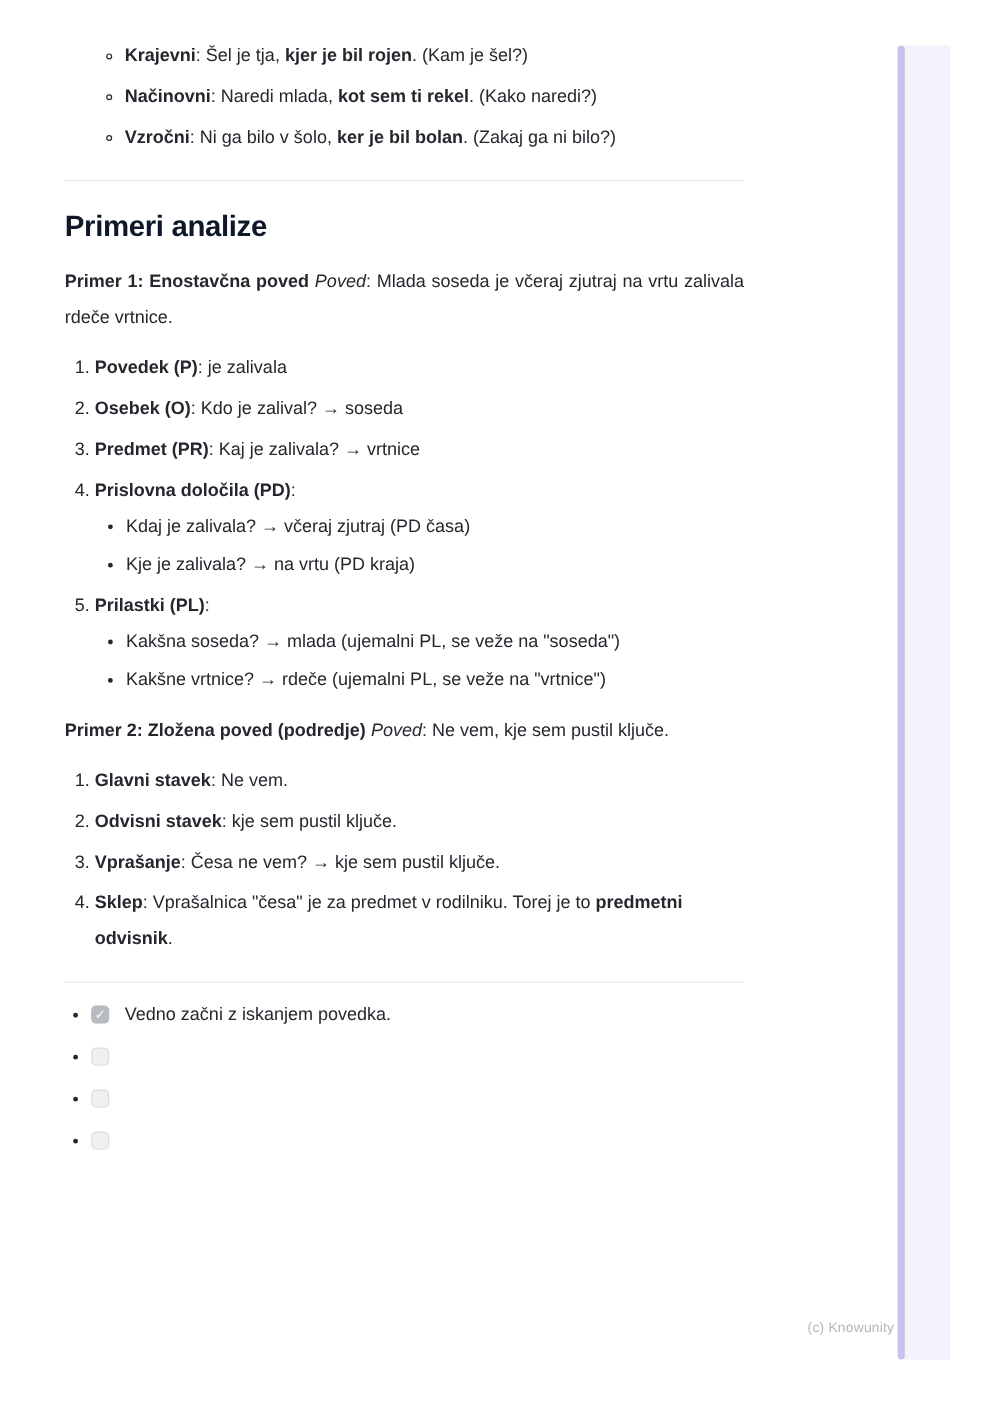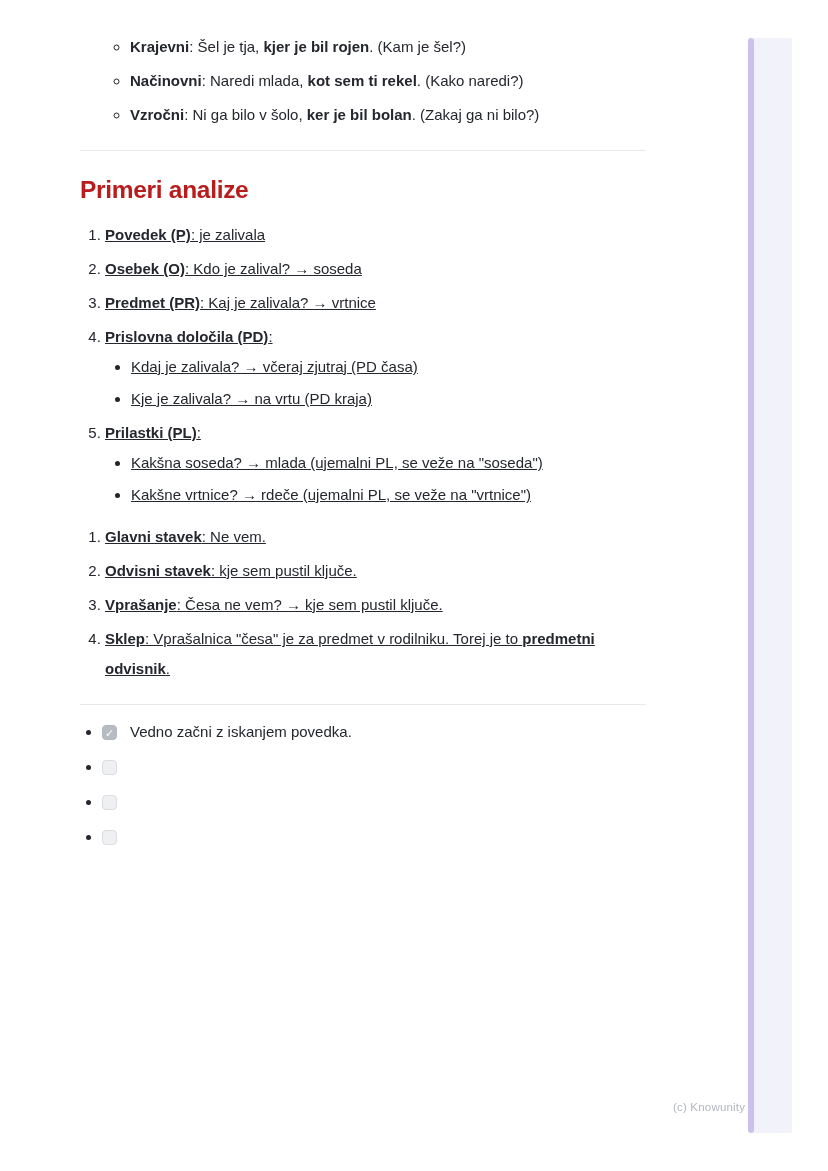--- a/index.html
+++ b/index.html
@@ -8,21 +8,21 @@
     width: 828px; height: 1171px;
     background: #ffffff;
     font-family: "Liberation Sans", "DejaVu Sans", sans-serif;
     color: #24272d;
     font-size: 15px;
     position: relative;
     overflow: hidden;
   }
   .content {
     position: absolute;
-    left: 80px; top: 0;
+    left: 54px; top: 0;
     width: 566px;
   }
   b, .b { font-weight: 700; }
   .i { font-style: italic; }
 
   ul.circle-list {
     list-style: circle;
     margin: 32px 0 0 0;
     padding: 0 0 0 50px;
   }
@@ -32,21 +32,21 @@
   }
 
   hr.rule {
     border: 0;
     border-top: 1px solid #e7e8ea;
     margin: 20px 0 0 0;
     width: 566px;
   }
 
   h2.section-title {
-    color: #b91c1c;
+    color: #0f172a;
     font-size: 24.5px;
     line-height: 30px;
     font-weight: 700;
     letter-spacing: -0.3px;
     margin: 24px 0 15px 0;
   }
 
   p.lead {
     margin: 12px 0 0 0;
     line-height: 30px;
@@ -54,21 +54,20 @@
   }
 
   ol.analysis {
     list-style: decimal;
     margin: 12px 0 0 0;
     padding: 0 0 0 25px;
   }
   ol.analysis > li {
     line-height: 30px;
     margin-bottom: 4px;
-    text-decoration: underline;
   }
   ul.sub {
     list-style: disc;
     margin: 0;
     padding: 0 0 0 26px;
   }
   ul.sub > li {
     line-height: 30px;
     margin-bottom: 2px;
   }
@@ -139,20 +138,21 @@
   <ul class="circle-list">
     <li><span class="b">Krajevni</span><span>: Šel je tja, </span><span class="b">kjer je bil rojen</span><span>. (Kam je šel?)</span></li>
     <li><span class="b">Načinovni</span><span>: Naredi mlada, </span><span class="b">kot sem ti rekel</span><span>. (Kako naredi?)</span></li>
     <li><span class="b">Vzročni</span><span>: Ni ga bilo v šolo, </span><span class="b">ker je bil bolan</span><span>. (Zakaj ga ni bilo?)</span></li>
   </ul>
 
   <hr class="rule">
 
   <h2 class="section-title">Primeri analize</h2>
 
+  <p class="lead"><span class="b">Primer 1: Enostavčna poved</span><span> </span><span class="i">Poved</span><span>: Mlada soseda je včeraj zjutraj na vrtu zalivala rdeče vrtnice.</span></p>
 
   <ol class="analysis">
     <li><span class="b">Povedek (P)</span><span>: je zalivala</span></li>
     <li><span class="b">Osebek (O)</span><span>: Kdo je zalival? → soseda</span></li>
     <li><span class="b">Predmet (PR)</span><span>: Kaj je zalivala? → vrtnice</span></li>
     <li>
       <span><span class="b">Prislovna določila (PD)</span><span>:</span></span>
       <ul class="sub">
         <li><span>Kdaj je zalivala? → včeraj zjutraj (PD časa)</span></li>
         <li><span>Kje je zalivala? → na vrtu (PD kraja)</span></li>
@@ -160,20 +160,21 @@
     </li>
     <li>
       <span><span class="b">Prilastki (PL)</span><span>:</span></span>
       <ul class="sub">
         <li><span>Kakšna soseda? → mlada (ujemalni PL, se veže na "soseda")</span></li>
         <li><span>Kakšne vrtnice? → rdeče (ujemalni PL, se veže na "vrtnice")</span></li>
       </ul>
     </li>
   </ol>
 
+  <p class="lead"><span class="b">Primer 2: Zložena poved (podredje)</span><span> </span><span class="i">Poved</span><span>: Ne vem, kje sem pustil ključe.</span></p>
 
   <ol class="analysis">
     <li><span class="b">Glavni stavek</span><span>: Ne vem.</span></li>
     <li><span class="b">Odvisni stavek</span><span>: kje sem pustil ključe.</span></li>
     <li><span class="b">Vprašanje</span><span>: Česa ne vem? → kje sem pustil ključe.</span></li>
     <li><span class="b">Sklep</span><span>: Vprašalnica "česa" je za predmet v rodilniku. Torej je to </span><span class="b">predmetni odvisnik</span><span>.</span></li>
   </ol>
 
   <hr class="rule">
 

